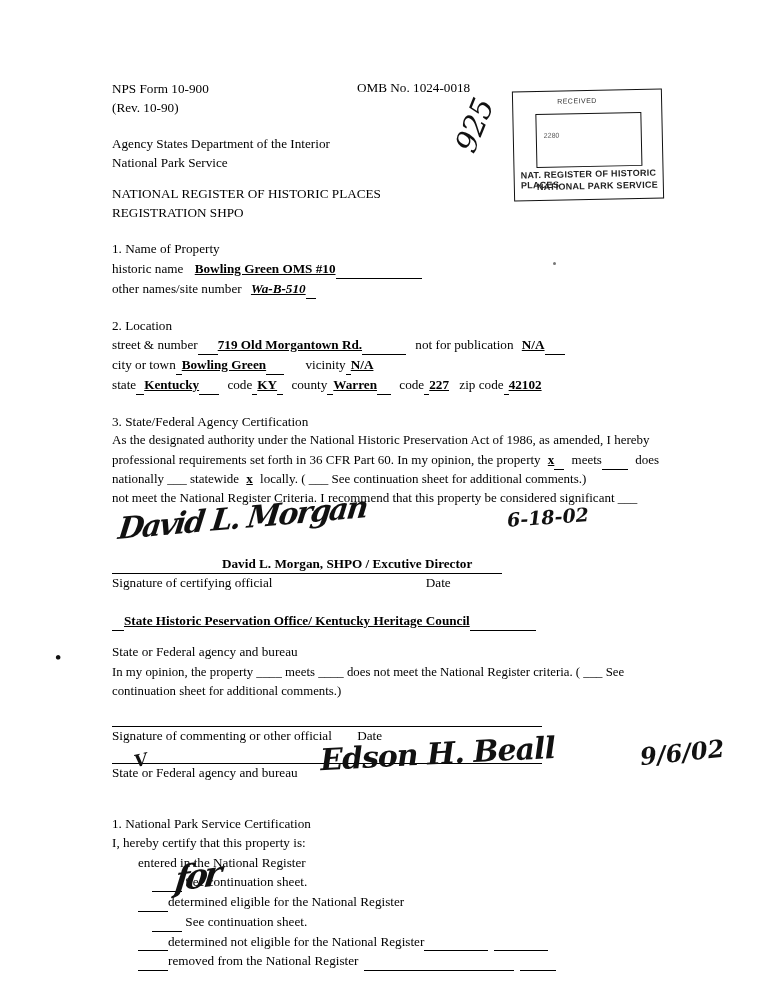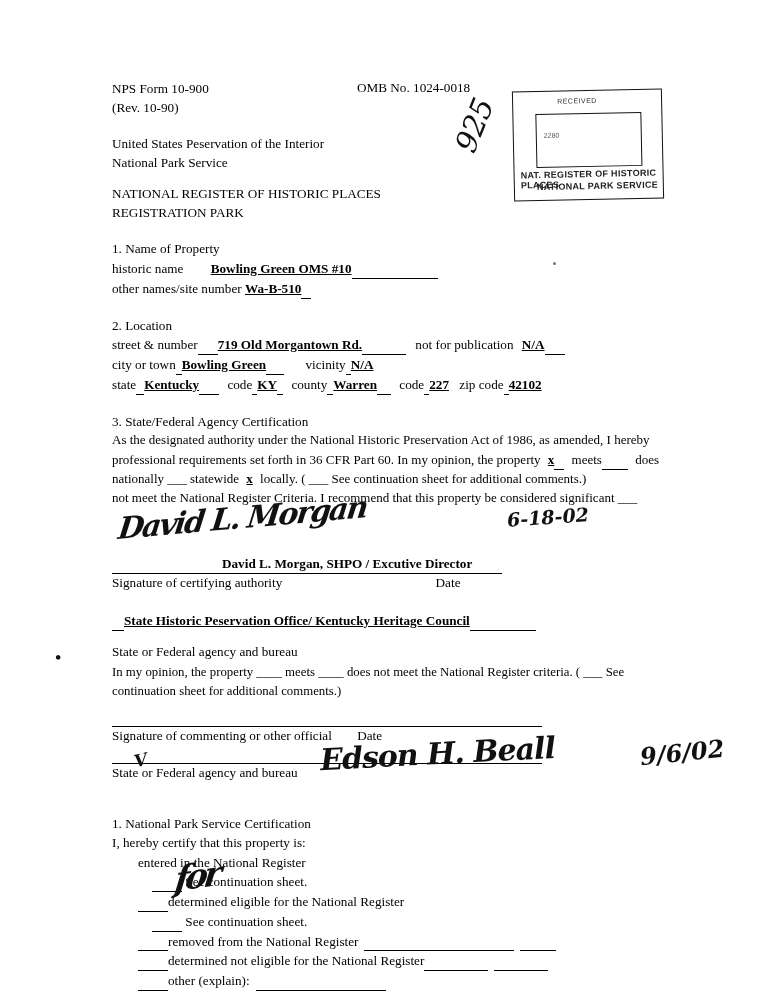--- a/index.html
+++ b/index.html
@@ -206,38 +206,38 @@
 
   <div class="speck1"></div>
 
   <div class="doc">
 
     <div class="row">NPS Form 10-900</div>
     <div class="row">(Rev. 10-90)</div>
 
     <div class="gap-lg"></div>
 
-    <div class="row">United States Peservation of the Interior</div>
+    <div class="row">Agency States Department of the Interior</div>
     <div class="row">National Park Service</div>
 
     <div class="gap-md"></div>
 
     <div class="row">NATIONAL REGISTER OF HISTORIC PLACES</div>
-    <div class="row">REGISTRATION PARK</div>
+    <div class="row">REGISTRATION SHPO</div>
 
     <div class="gap-lg"></div>
 
     <div class="row">1. Name of Property</div>
     <div class="row">
       <span>historic name</span>
-      <span class="b ul" style="margin-left:24px;">Bowling Green OMS #10</span><span class="u-line" style="width:86px;">&nbsp;</span>
+      <span class="b ul" style="margin-left:8px;">Bowling Green OMS #10</span><span class="u-line" style="width:86px;">&nbsp;</span>
     </div>
     <div class="row">
       <span>other names/site number</span>
-      <span class="b ul" style="">Wa-B-510</span><span class="u-line" style="width:10px;">&nbsp;</span>
+      <span class="b ul" style="margin-left:6px;font-style:italic;">Wa-B-510</span><span class="u-line" style="width:10px;">&nbsp;</span>
     </div>
 
     <div class="gap-lg"></div>
 
     <div class="row">2. Location</div>
     <div class="row">
       <span>street &amp; number</span><span class="u-line" style="width:20px;">&nbsp;</span><span class="b ul">719 Old Morgantown Rd.</span><span class="u-line" style="width:44px;">&nbsp;</span>
       <span style="margin-left:6px;">not for publication</span>
       <span class="b ul" style="margin-left:5px;">N/A</span><span class="u-line" style="width:20px;">&nbsp;</span>
     </div>
@@ -273,21 +273,21 @@
     </div>
 
     <div style="height:30px;"></div>
 
     <div style="position:relative;margin-top:35px;">
       <div class="row" style="margin-left:110px; position:absolute; top:-18px;">
         <span class="b">David L. Morgan, SHPO / Excutive Director</span>
       </div>
       <div class="long-rule" style="width:390px;"></div>
       <div class="row">
-        <span>Signature of certifying authority</span>
+        <span>Signature of certifying official</span>
         <span style="margin-left:150px;">Date</span>
       </div>
     </div>
 
     <div class="gap-lg"></div>
 
     <div class="row">
       <span class="u-line" style="width:12px;">&nbsp;</span><span class="b ul">State Historic Peservation Office/ Kentucky Heritage Council</span><span class="u-line" style="width:66px;">&nbsp;</span>
     </div>
 
@@ -323,27 +323,24 @@
     <div class="row indent2">
       <span class="u-line" style="width:30px;">&nbsp;</span> <span>See continuation sheet.</span>
     </div>
     <div class="row indent1">
       <span class="u-line" style="width:30px;">&nbsp;</span><span>determined eligible for the National Register</span>
     </div>
     <div class="row indent2">
       <span class="u-line" style="width:30px;">&nbsp;</span> <span>See continuation sheet.</span>
     </div>
     <div class="row indent1">
+      <span class="u-line" style="width:30px;">&nbsp;</span><span>determined not eligible for the National Register</span><span class="u-line" style="width:64px;">&nbsp;</span><span class="u-line" style="width:54px; margin-left:6px;">&nbsp;</span>
+    </div>
+    <div class="row indent1">
       <span class="u-line" style="width:30px;">&nbsp;</span><span>removed from the National Register</span><span class="u-line" style="width:150px; margin-left:6px;">&nbsp;</span><span class="u-line" style="width:36px; margin-left:6px;">&nbsp;</span>
-    </div>
-    <div class="row indent1">
-      <span class="u-line" style="width:30px;">&nbsp;</span><span>determined not eligible for the National Register</span><span class="u-line" style="width:64px;">&nbsp;</span><span class="u-line" style="width:54px; margin-left:6px;">&nbsp;</span>
-    </div>
-    <div class="row indent1">
-      <span class="u-line" style="width:30px;">&nbsp;</span><span>other (explain):</span><span class="u-line" style="width:130px; margin-left:6px;">&nbsp;</span>
     </div>
 
     <div style="height:16px;"></div>
 
   </div>
 
   <div class="hand hw-sig1">David L. Morgan</div>
   <div class="hand hw-date1">6-18-02</div>
   <div class="hand hw-keeper">Edson H. Beall</div>
   <div class="hand hw-date2">9/6/02</div>

